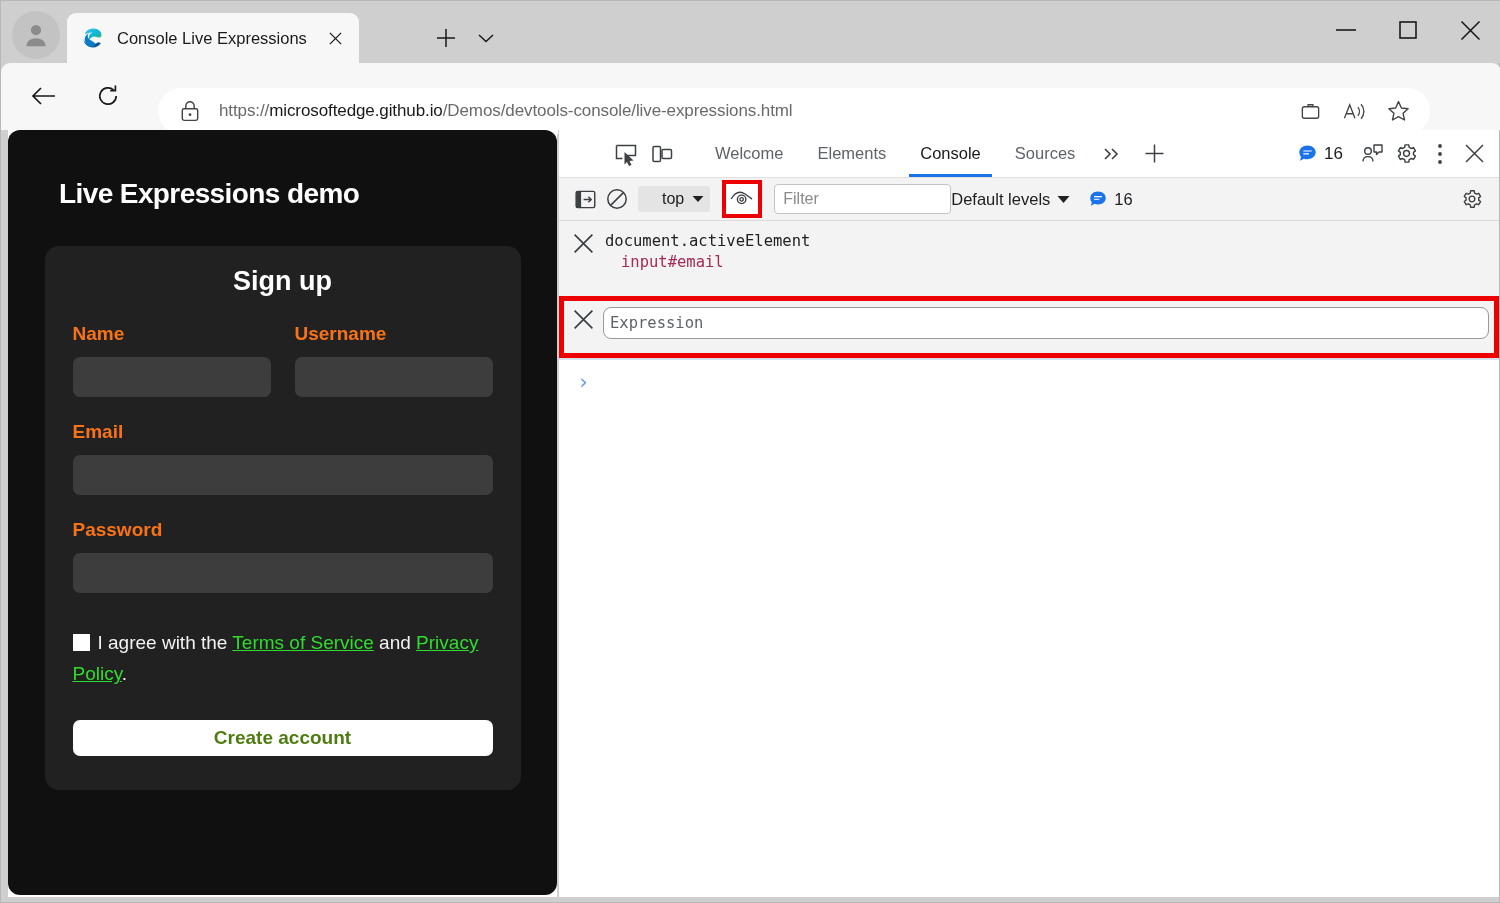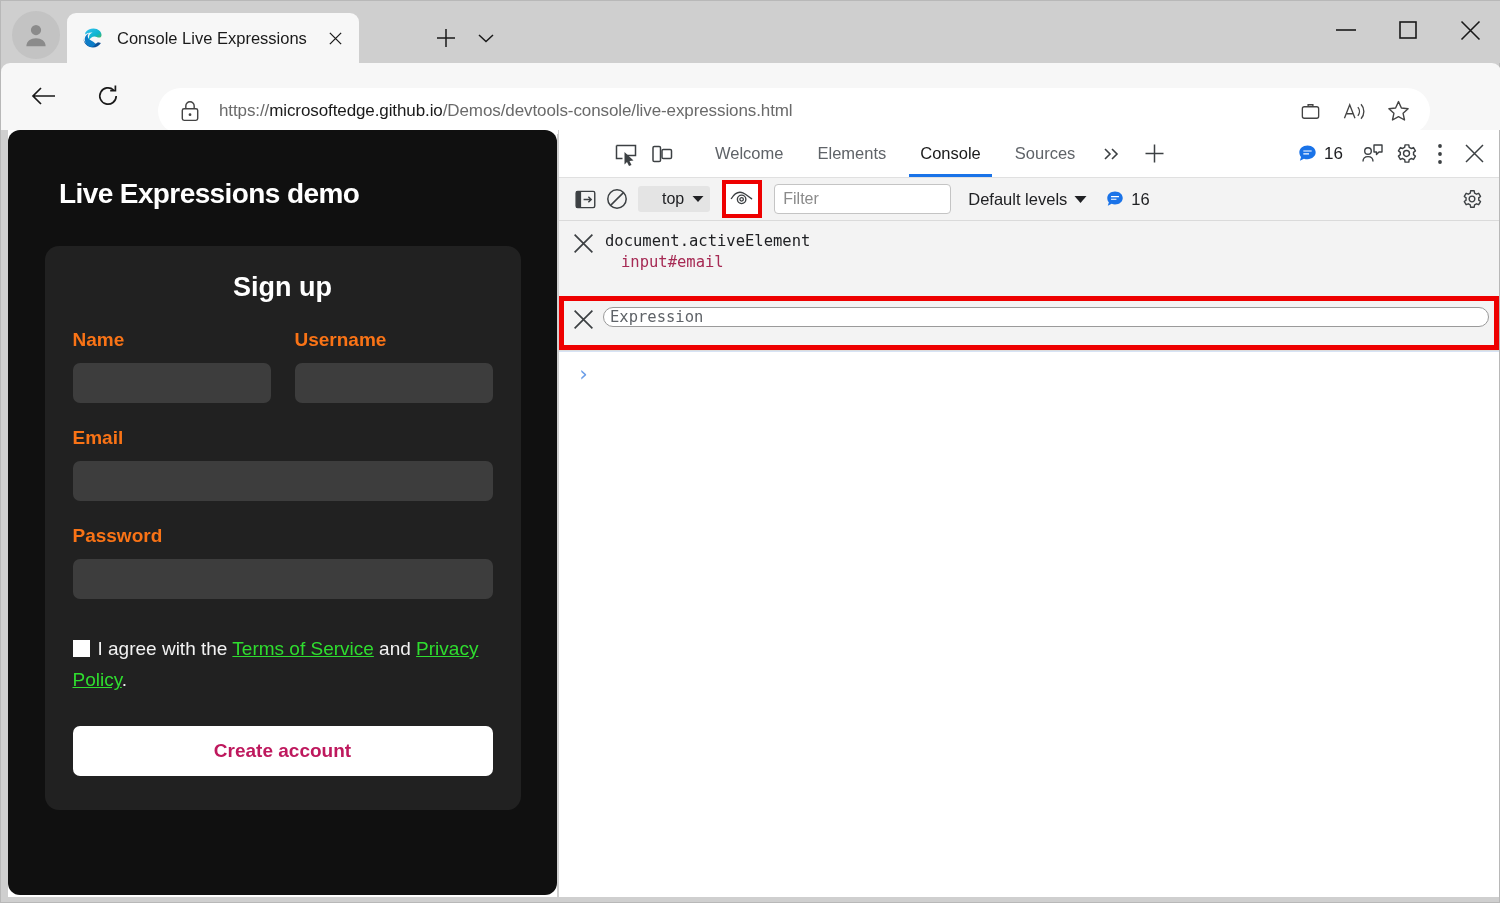--- a/index.html
+++ b/index.html
@@ -120,21 +120,21 @@
   .demo-title {
     font-size: 28px; font-weight: bold; color: #ffffff;
     letter-spacing: -0.6px;
     margin: 12px 0 0 25px;
   }
   .signup-card {
     margin: 36px auto 9px auto;
     width: 476px;
     background: #212121;
     border-radius: 14px;
-    padding: 26px 28px 34px 28px;
+    padding: 20px 28px 34px 28px;
   }
   .signup-title {
     font-size: 27px; font-weight: bold; color: #ffffff;
     text-align: center; margin-bottom: 26px;
   }
   .field-row { display: flex; gap: 24px; }
   .field { flex: 1; }
   .field-label {
     font-size: 19px; font-weight: bold; color: #f97316;
     margin-bottom: 12px; display: block;
@@ -155,22 +155,22 @@
     width: 17px; height: 17px;
     background: #ffffff;
     display: inline-block;
     vertical-align: -2px;
     margin-right: 8px;
     border: none;
   }
   .tos-link { color: #2fdd2f; text-decoration: underline; }
   .create-btn {
     margin-top: 30px;
-    width: 100%; height: 50px;
-    background: #ffffff; color: #be185d;
+    width: 100%; height: 36px;
+    background: #ffffff; color: #4d7c0f;
     border: none; border-radius: 7px;
     font-size: 19px; font-weight: bold;
     font-family: "Liberation Sans", sans-serif;
   }
 
   
   .devtools {
     position: absolute; left: 557px; top: 129px;
     width: 941px; height: 767px;
     background: #ffffff;
@@ -238,21 +238,20 @@
     width: 177px; height: 30px;
     background: #ffffff;
     border: 1px solid #c4c4c4; border-radius: 4px;
     font-size: 16px; color: #202124;
     padding: 0 8px;
     font-family: "Liberation Sans", sans-serif;
     outline: none;
   }
   .filter-input::placeholder { color: #8a8a8a; }
   .levels-select {
-    margin-left: 17px;
     display: flex; align-items: center;
     font-size: 16.5px; color: #202124; justify-content: center;
   }
   .levels-caret { margin-left: 7px; }
   .cb-badge { margin-left: 19px; display: flex; align-items: center; }
   .cb-badge-count { margin-left: 7px; font-size: 16.5px; color: #202124; }
   .cb-settings { position: absolute; right: 12px; top: 6px; width: 30px; height: 30px;
     display: flex; align-items: center; justify-content: center; }
 
   
@@ -280,24 +279,24 @@
     position: relative;
     background: #f3f3f3;
     border: 5px solid #ee0000;
     padding: 6px 5px 14px 8px;
     display: flex; align-items: flex-start;
     margin-top: 0px;
   }
   .le-input {
     margin-left: 8px;
     flex: 1;
-    height: 20px;
+    height: 32px;
     background: #ffffff;
     border: 1px solid #9a9a9a;
-    border-radius: 16px;
+    border-radius: 8px;
     font-family: "DejaVu Sans Mono", monospace;
     font-size: 15.5px;
     color: #5f6368;
     padding: 0 6px;
     outline: none;
   }
   .le-input::placeholder { color: #5f6368; }
   .prompt-row {
     display: flex; align-items: center;
     padding: 10px 0 0 18px;

